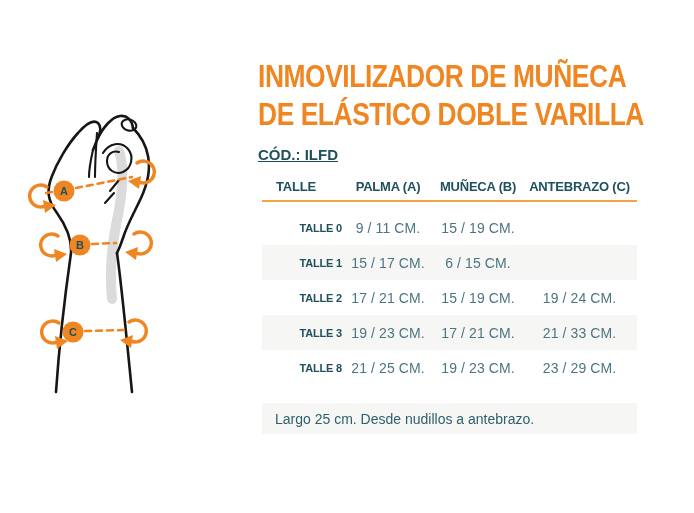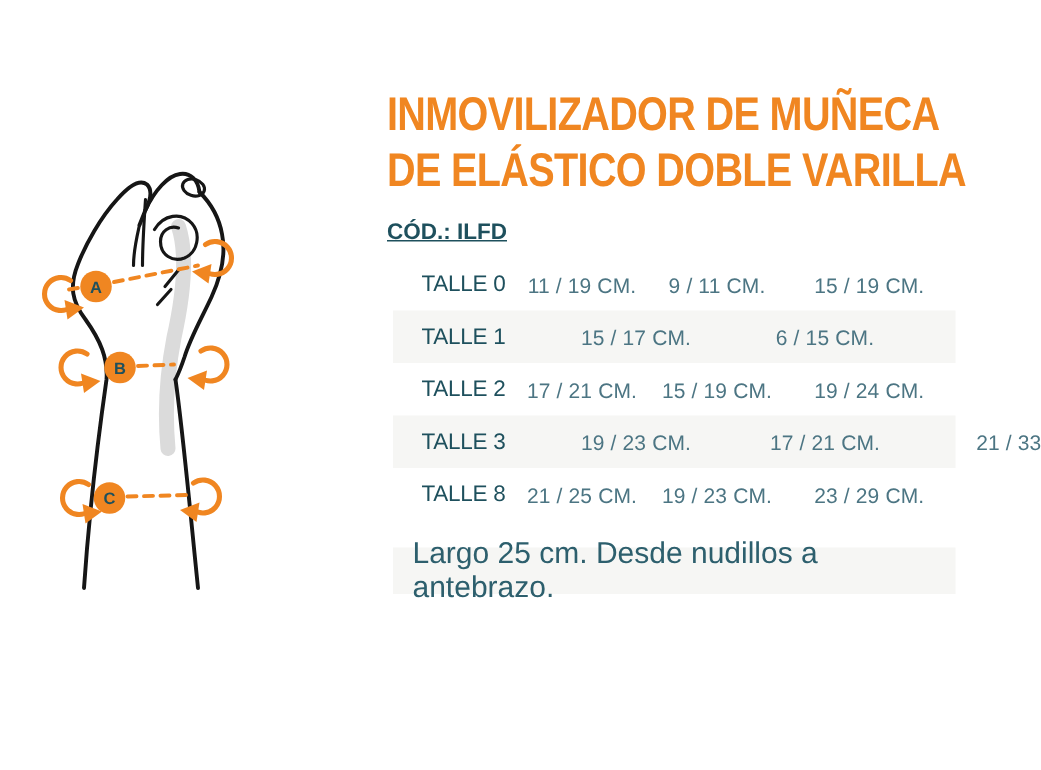--- a/index.html
+++ b/index.html
@@ -48,36 +48,36 @@
     border-bottom:2px solid var(--orange_line,#F4A445);
   }
   .th{
     font-size:13px;font-weight:bold;letter-spacing:-0.2px;
     color:var(--teal_dark,#1E505D);
     text-align:center;
   }
   .th.talle{text-align:left;padding-left:14px;}
   .tbody{margin-top:8px;}
   .tr{height:35px;}
-  .tr.alt{background:var(--row_alt_bg,#F6F6F4);gap:36px;}
+  .tr.alt{background:var(--row_alt_bg,#F6F6F4);}
   .td{
     font-size:14px;color:var(--value_text,#4C7583);
     text-align:center;letter-spacing:0.1px;
   }
   .td.talle{
-    text-align:center;padding-left:14px;
-    font-size:15px;font-weight:normal;letter-spacing:-0.2px;
+    text-align:right;padding-left:14px;
+    font-size:11px;font-weight:bold;letter-spacing:-0.2px;
     color:var(--teal_dark,#1E505D);
   }
   .note{
     margin:18px 0 0 4px;width:375px;height:31px;
     background:var(--row_alt_bg,#F6F6F4);
     display:flex;align-items:center;
     box-sizing:border-box;padding-left:13px;
-    font-size:20px;color:var(--body_teal,#35626F);
+    font-size:14px;color:var(--body_teal,#35626F);
   }
   .hand-line{fill:none;stroke:var(--hand_stroke,#161616);stroke-width:2.6;stroke-linecap:round;stroke-linejoin:round;}
   .hand-line.thin{stroke-width:2.1;}
   .shade{fill:none;stroke:var(--hand_shade,#DBDBDB);stroke-width:10;stroke-linecap:round;}
   .dash{fill:none;stroke:var(--orange,#F0931F);stroke-width:2.6;stroke-dasharray:6 5;stroke-linecap:round;}
   .arrow{fill:none;stroke:var(--orange,#F0931F);stroke-width:3.4;stroke-linecap:round;}
   .arrow-head{fill:var(--orange,#F0931F);stroke:none;}
   .marker-circle{fill:var(--orange,#F0922D);}
   .marker-letter{
     font-family:"Liberation Sans", sans-serif;
@@ -153,24 +153,29 @@
 <div class="right-col">
   <h1 class="title">
     <span>INMOVILIZADOR DE MUÑECA</span><br>
     <span>DE ELÁSTICO DOBLE VARILLA</span>
   </h1>
 
   <div class="code">CÓD.: ILFD</div>
 
 
   <div class="table">
+    <div class="thead">
+      <div class="th talle">TALLE</div>
+      <div class="th">PALMA (A)</div>
+      <div class="th">MUÑECA (B)</div>
+      <div class="th">ANTEBRAZO (C)</div>
+    </div>
     <div class="tbody">
       <div class="tr">
         <div class="td talle">TALLE 0</div>
-        <div class="td">11 / 19 CM.</div>
         <div class="td">9 / 11 CM.</div>
         <div class="td">15 / 19 CM.</div>
       </div>
       <div class="tr alt">
         <div class="td talle">TALLE 1</div>
         <div class="td">15 / 17 CM.</div>
         <div class="td">6 / 15 CM.</div>
       </div>
       <div class="tr">
         <div class="td talle">TALLE 2</div>

